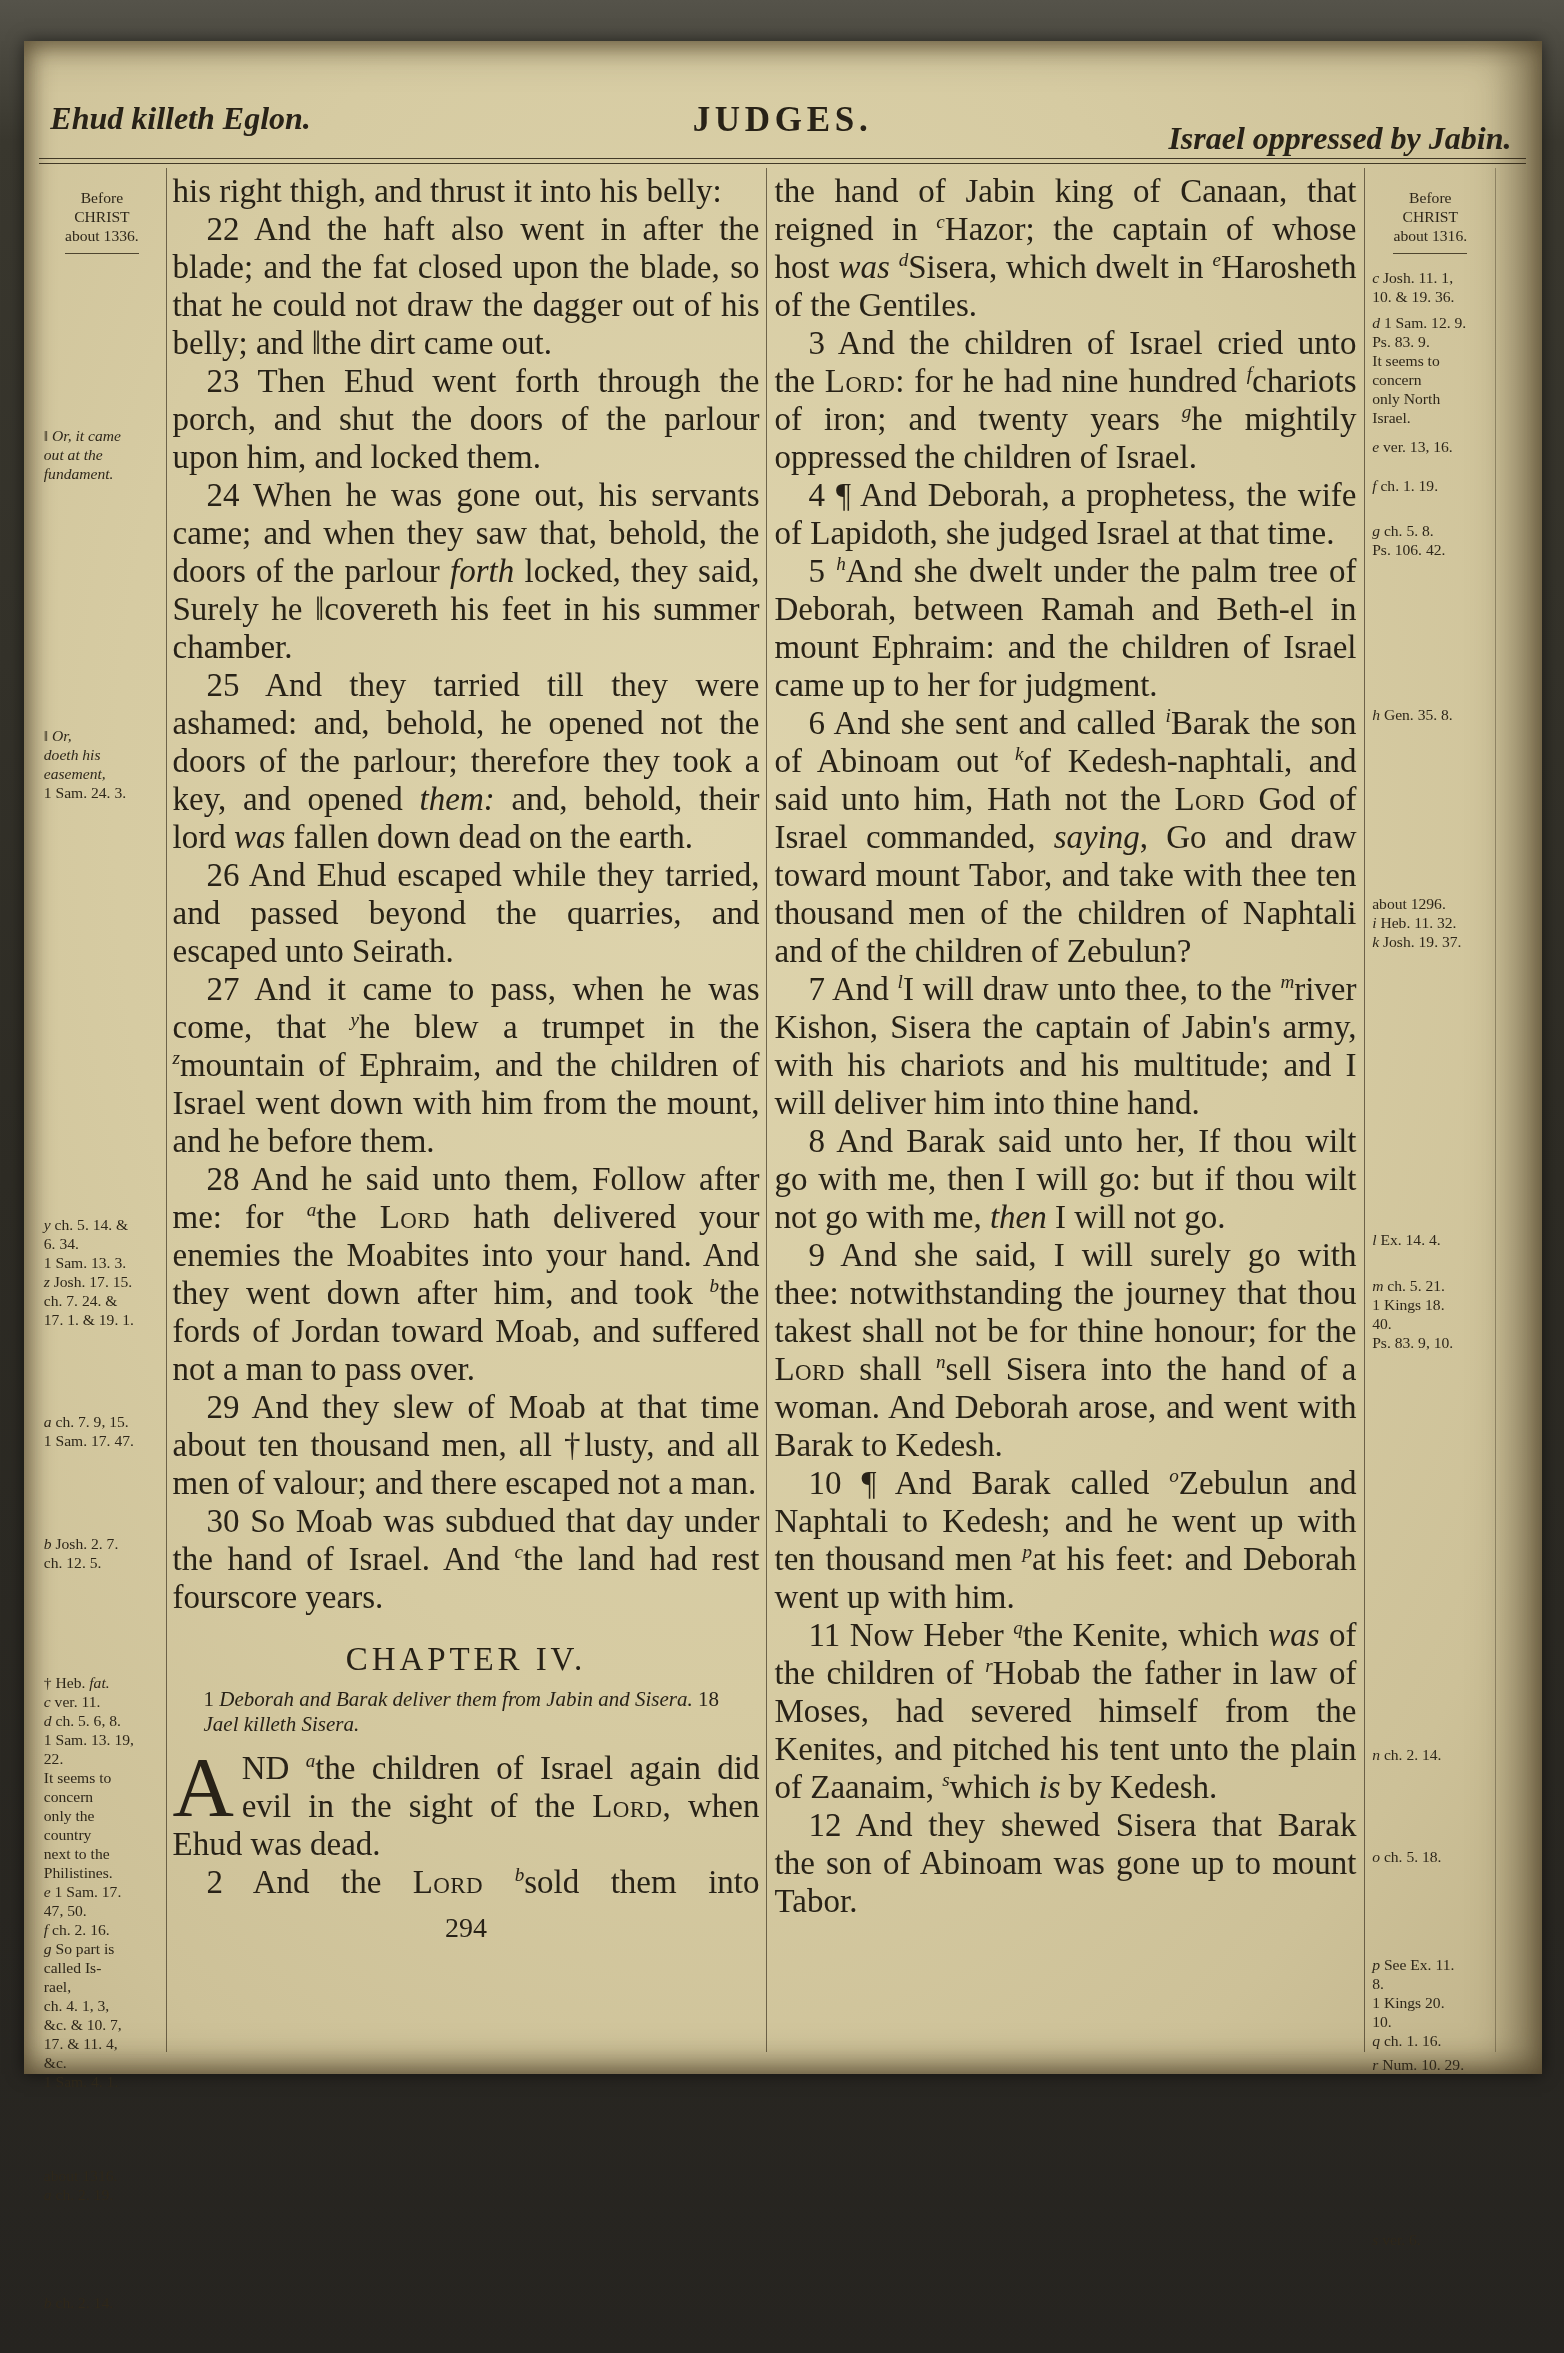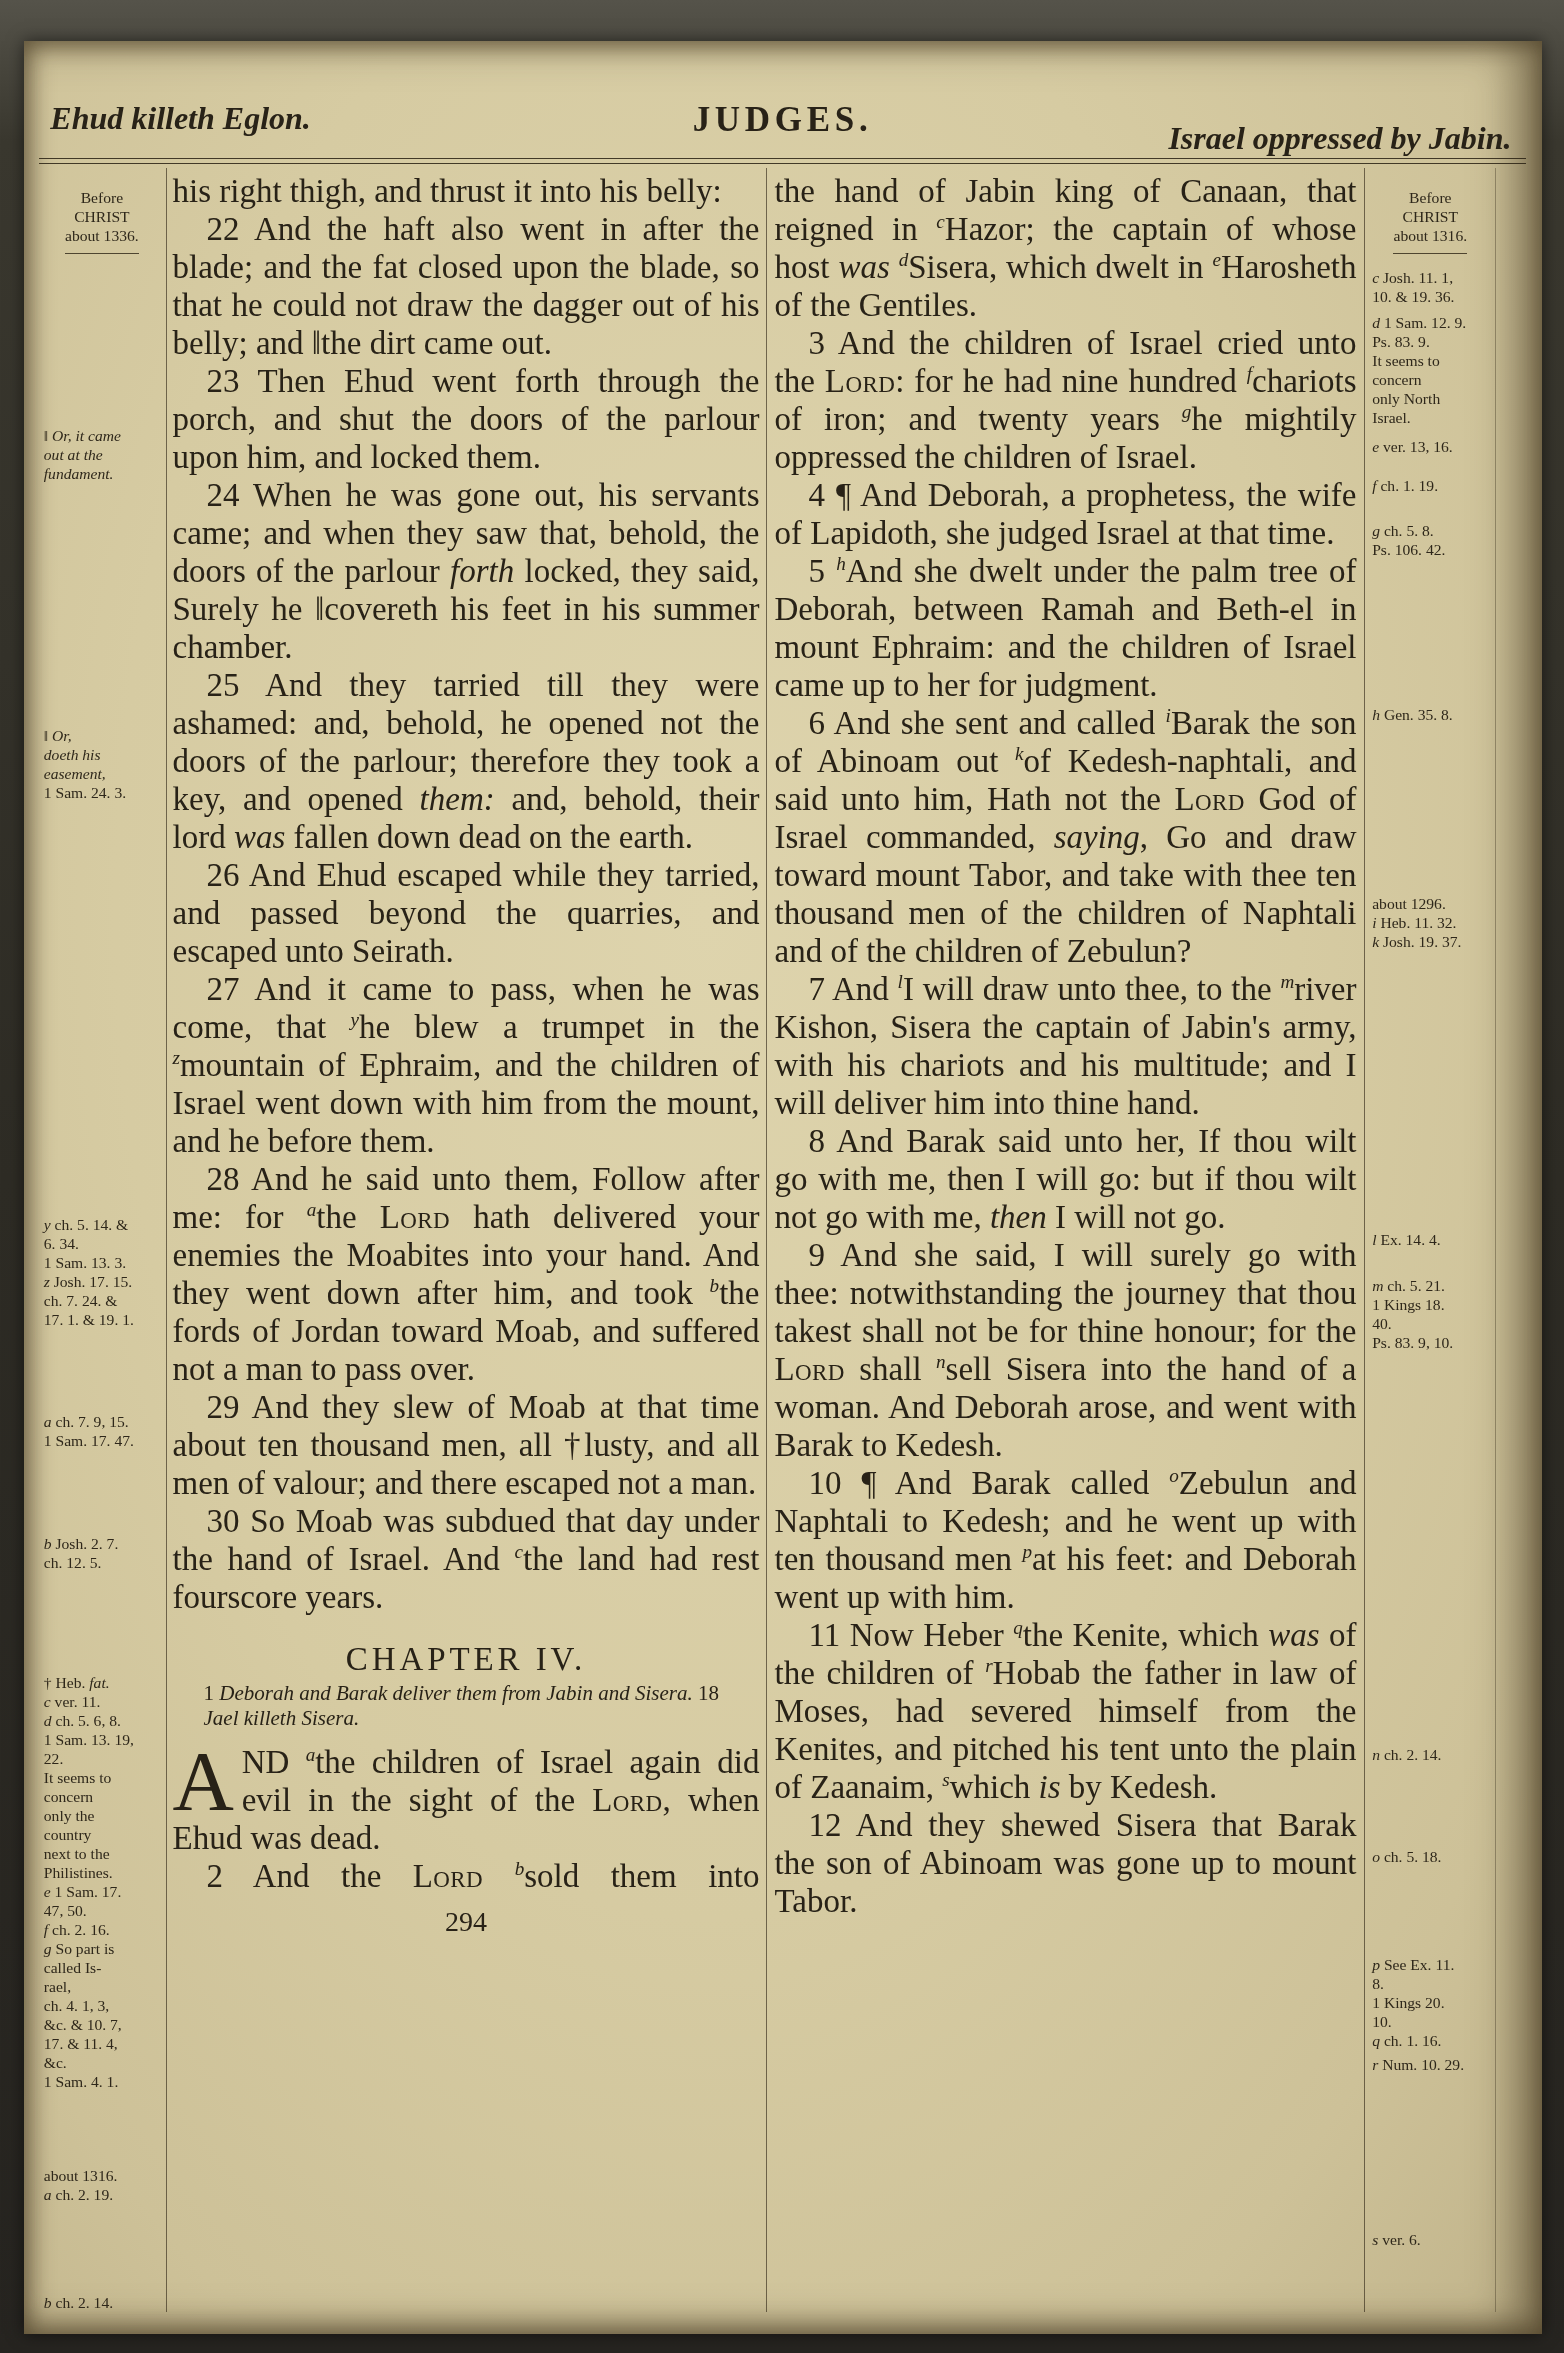--- a/index.html
+++ b/index.html
@@ -4,21 +4,21 @@
 <style>
   * { margin:0; padding:0; box-sizing:border-box; }
   html,body { width:1565px; height:2354px; }
   body {
     position:relative;
     background: linear-gradient(180deg, #55534a 0%, #3a382f 6%, #2e2c25 50%, #262420 100%);
     font-family:"Liberation Serif","DejaVu Serif",serif;
     overflow:hidden;
   }
   .page {
-    position:absolute; left:23.5px; top:41px; width:1518px; height:2293px;
+    position:absolute; left:23.5px; top:41px; width:1518px; height:2033px;
     background: radial-gradient(ellipse at 45% 38%, #ded4ad 0%, #d6cba2 50%, #cdc198 80%, #c0b38a 100%);
     box-shadow: inset -27px 0 43px rgba(62,50,28,0.55),
                 inset 9.4px 0 22px rgba(62,50,28,0.35),
                 inset 0 -11px 23.5px rgba(62,50,28,0.30),
                 inset 0 7.8px 17px rgba(62,50,28,0.25),
                 0 0 15.6px rgba(0,0,0,0.55);
     color:#282217;
   }
   
   .running-head { position:absolute; top:59px; left:19px; right:19px; height:44px; }
@@ -43,21 +43,21 @@
   .bc::after { content:""; display:block; width:64%; margin:7.8px auto 0; border-bottom:1.2px solid rgba(45,36,20,0.8); }
   
   .text-col { position:absolute; top:131px; font-size:33px; line-height:38px; text-align:justify; }
   .left-col { left:149px; width:587px; }
   .right-col { left:751px; width:582px; }
   .text-col p { margin:0; text-indent:34px; }
   .text-col p.cont { text-indent:0; }
   .fill { text-align-last: justify; }
   sup.ref { font-size:58%; font-style:italic; line-height:0; vertical-align:super; }
   .sc { font-variant:small-caps; letter-spacing:0.4px; }
-  .chapter-heading { text-align:center; font-weight:normal; font-size:33px; letter-spacing:3.9px; margin-top:23.5px; margin-bottom:3px; }
+  .chapter-heading { text-align:center; font-weight:normal; font-size:33px; letter-spacing:3.9px; margin-top:23.5px; margin-bottom:9px; }
   .chapter-summary { font-size:21px; line-height:25px; text-align:left; text-indent:0 !important; padding:0 31px; margin-bottom:12.5px !important; }
   .dropcap-para { text-indent:0 !important; }
   .dropcap { float:left; font-size:85px; line-height:67px; padding:4.7px 7.8px 0 0; }
   .page-number { text-align:center; font-size:28px; margin-top:7.8px; }
 </style>
 </head>
 <body>
 
 <div class="page">
 

